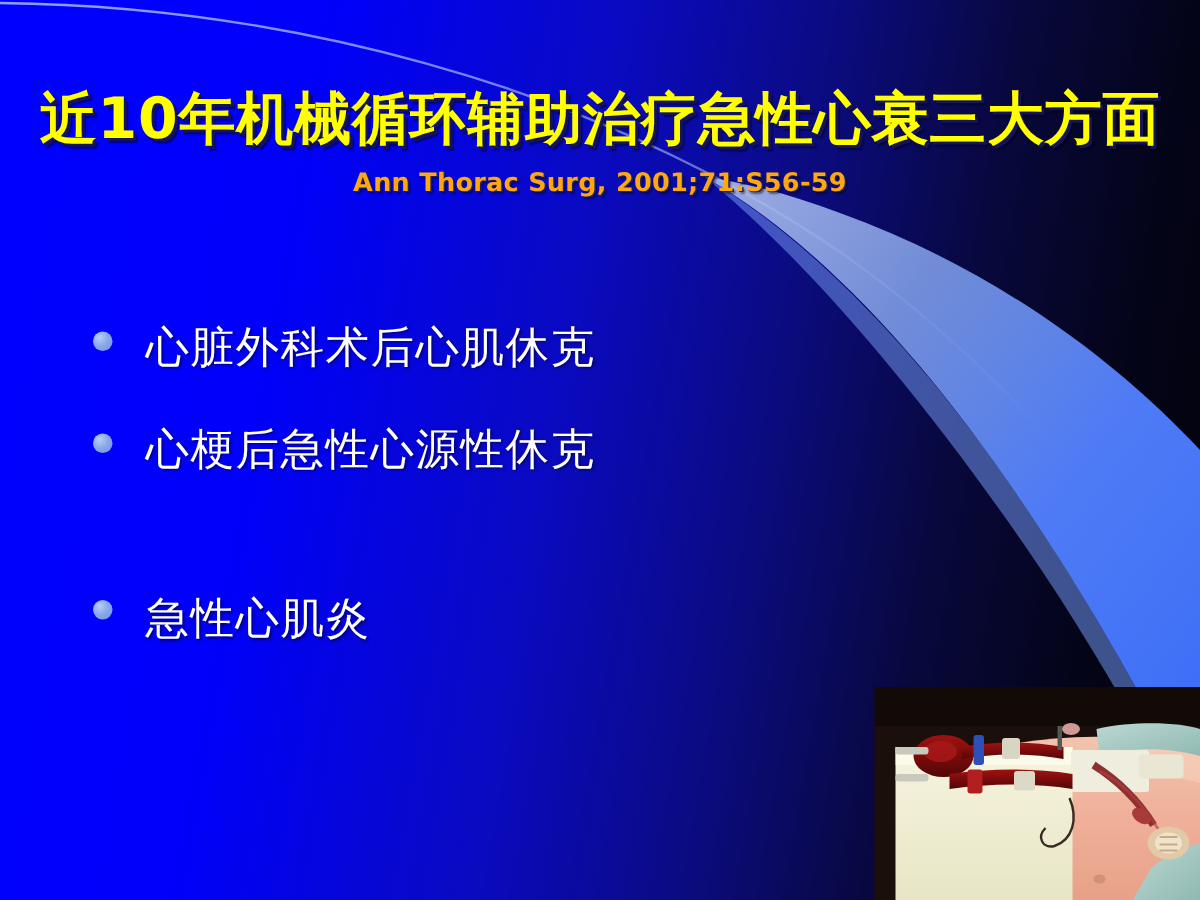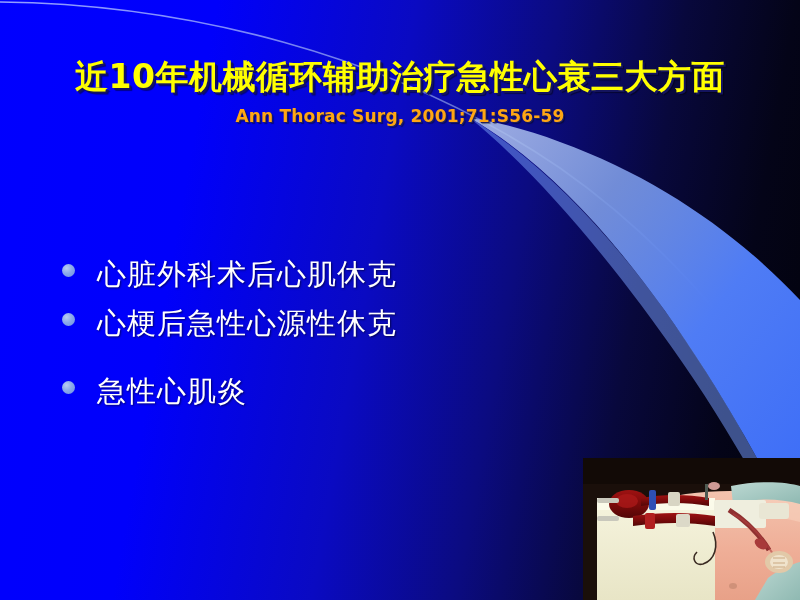--- a/index.html
+++ b/index.html
@@ -22,21 +22,21 @@
 
   
   .decor { position:absolute; inset:0; width:800px; height:600px; pointer-events:none; }
 
   
   .title-block {
     position:absolute; left:0; top:58px; width:800px;
     text-align:center;
   }
   .slide-title {
-    font-size:33px;
+    font-size:38px;
     font-weight:700;
     color:#ffff00;
     letter-spacing:0.5px;
     line-height:1.15;
     text-shadow:2px 2px 0 #14145e, 3px 3px 1px rgba(0,0,0,.45);
     white-space:nowrap;
   }
   .slide-subtitle {
     margin-top:10px;
     font-size:17px;
@@ -49,23 +49,23 @@
 
   
   .bullets { position:absolute; left:62px; top:212px; width:680px; }
   .bullet-row {
     position:absolute;
     left:0;
     display:flex;
     align-items:baseline;
     white-space:nowrap;
   }
-  .bullet-row.r0 { top:0px;margin-top:43px; }
-  .bullet-row.r1 { top:92px;font-family:Liberation Mono, monospace; }
-  .bullet-row.r2 { top:160px; }
+  .bullet-row.r0 { top:0px; }
+  .bullet-row.r1 { top:68px;font-family:Liberation Mono, monospace; }
+  .bullet-row.r2 { top:181px;align-items:center; }
 
   .bullet-dot {
     width:13px; height:13px;
     border-radius:50%;
     background:radial-gradient(circle at 35% 32%, #b9cdf3 0%, #8aa9ea 45%, #6d8fe0 100%);
     flex:0 0 auto;
     margin-right:22px;
     position:relative;
     top:-7px;
   }

